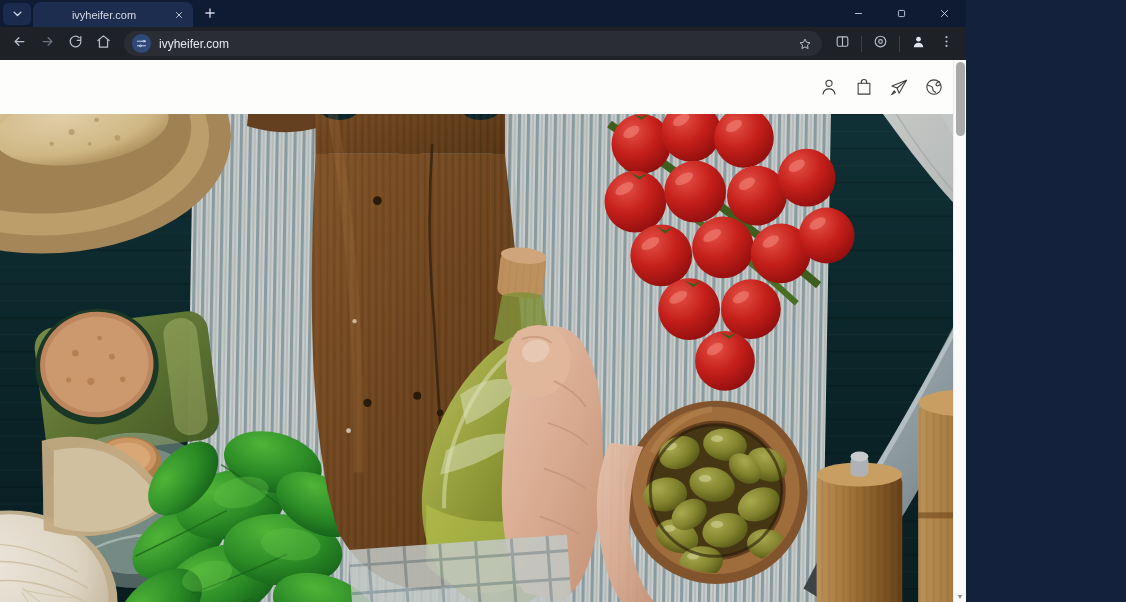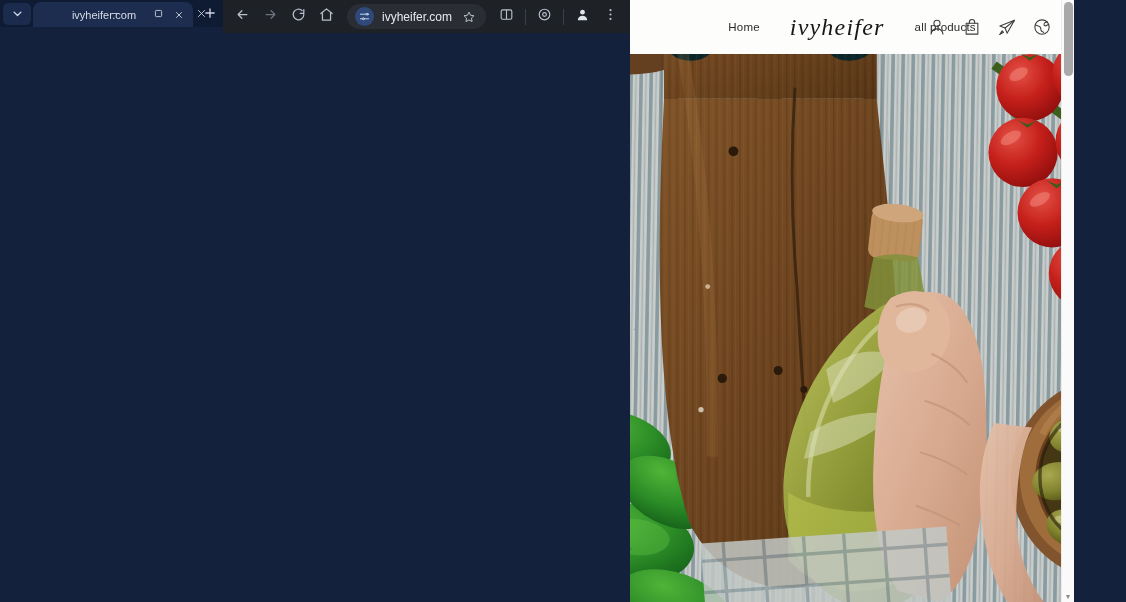--- a/index.html
+++ b/index.html
@@ -5,21 +5,21 @@
 <style>
   * { margin:0; padding:0; box-sizing:border-box; }
   html, body {
     width:1126px; height:602px;
     overflow:hidden;
     background:#14213d;
     font-family:"Liberation Sans", sans-serif;
   }
 
   
-  .browser { width:1074px; height:602px; display:flex; flex-direction:row; }
+  .browser { width:966px; height:602px; display:flex; flex-direction:column; }
 
   
   .tabstrip {
     height:27px; background:#0e1b33;
     display:flex; align-items:flex-end; position:relative; flex:0 0 27px;
   }
   .tab-search {
     width:28px; height:22px; margin:0 2px 2px 3px;
     display:flex; align-items:center; justify-content:center;
     border-radius:5px; background:#1b2b4d;
@@ -300,25 +300,20 @@
             <circle cx="12" cy="12" r="1.7"></circle>
             <circle cx="12" cy="19" r="1.7"></circle>
         </svg>
       </span>
     </div>
   </div>
 
   <div class="viewport">
 
     <div class="site-header">
-      <div class="nav-center">
-        <a class="nav-link">Home</a>
-        <span class="brand">ivyheifer</span>
-        <a class="nav-link">all products</a>
-      </div>
 
       <div class="header-icons">
         <span class="hicon">
           <svg viewBox="0 0 24 24" fill="none" stroke="currentColor" stroke-width="1.3" stroke-linecap="round" stroke-linejoin="round">
             <circle cx="12" cy="7.5" r="3.7"></circle>
             <path d="M4.8 20.5c.6-4 3.6-6.3 7.2-6.3s6.6 2.3 7.2 6.3"></path>
           </svg>
         </span>
         <span class="hicon">
           <svg viewBox="0 0 24 24" fill="none" stroke="currentColor" stroke-width="1.3" stroke-linejoin="round">

